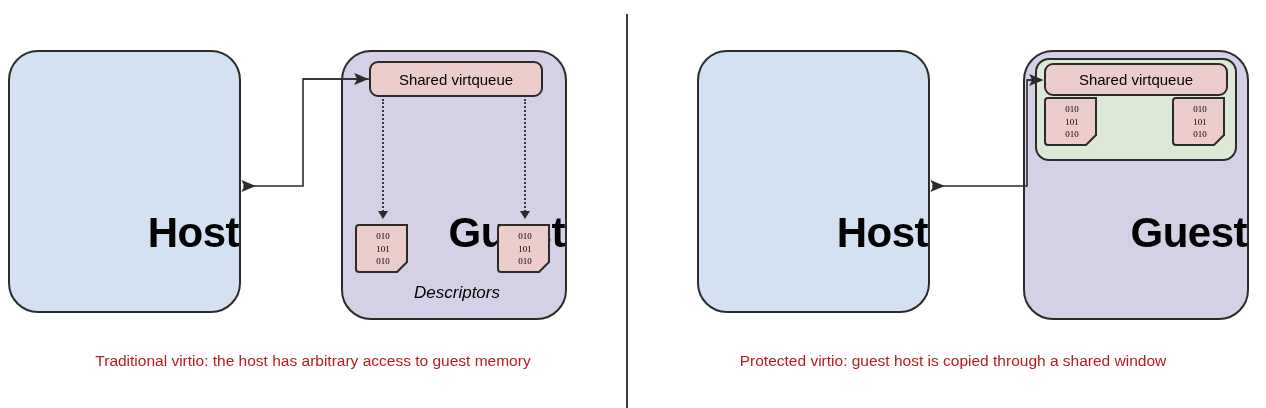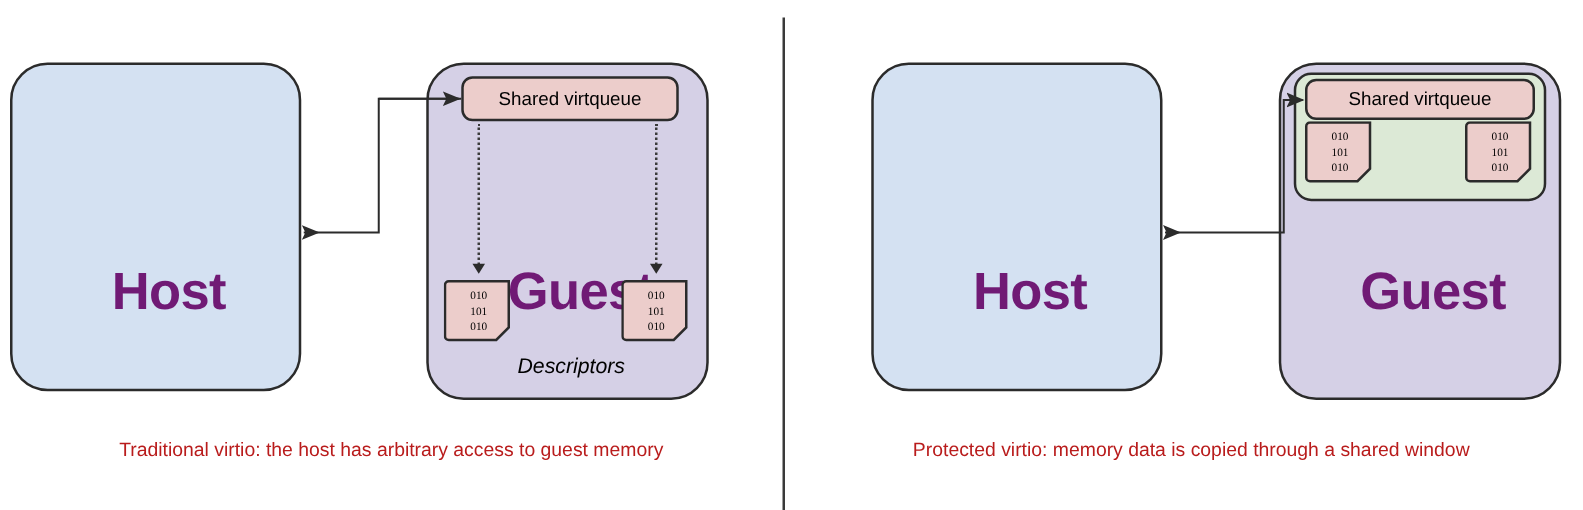--- a/index.html
+++ b/index.html
@@ -49,26 +49,26 @@
     background: #d4e1f2;
   }
   .guest-box {
     background: #d5d0e6;
   }
 
   .biglabel {
     position: absolute;
     left: 0;
     right: 0;
-    text-align: center;
+    text-align: right;
     font-weight: bold;
     font-size: 42px;
     line-height: 1;
     letter-spacing: -0.5px;
-    color: #701a75;
+    color: #000000;
     padding-left: 21px;
   }
 
   
   .vq-box {
     position: absolute;
     background: #eccdcb;
     border: 2px solid #2b2b2b;
     border-radius: 9px;
     box-sizing: border-box;
@@ -274,16 +274,16 @@
           <path d="M0,4.5 L9,0.8 L7.2,4.5 L9,8.2 Z" fill="#2b2b2b"></path>
         </marker>
         <marker id="ahR2" markerWidth="9" markerHeight="9" refX="8" refY="4.5" orient="auto">
           <path d="M0,0.8 L9,4.5 L0,8.2 L1.8,4.5 Z" fill="#2b2b2b"></path>
         </marker>
       </defs>
       <path d="M402,80 L387,80 L387,186 L292,186" fill="none" stroke="#2b2b2b" stroke-width="1.6" marker-end="url(#ahL2)"></path>
       <path d="M387,80 L402,80" fill="none" stroke="#2b2b2b" stroke-width="1.6" marker-end="url(#ahR2)"></path>
     </svg>
 
-    <div class="caption">Protected virtio: memory data is copied through a shared window</div>
+    <div class="caption">Protected virtio: guest host is copied through a shared window</div>
   </div>
 
 </div>
 
 </body></html>

